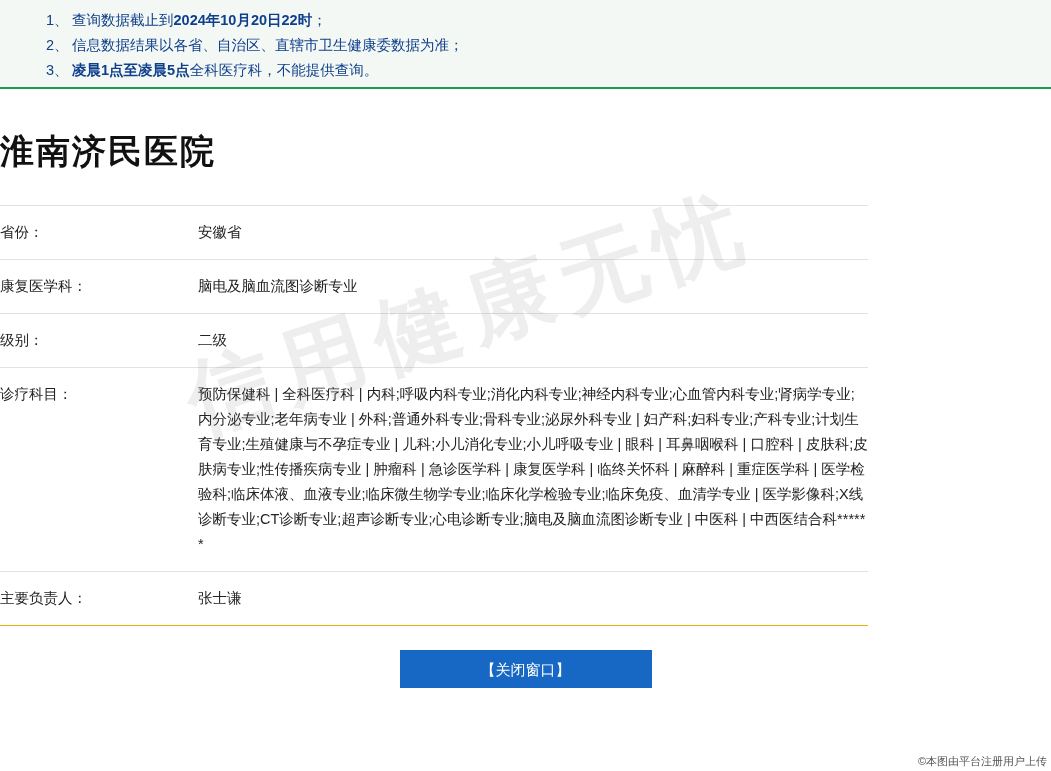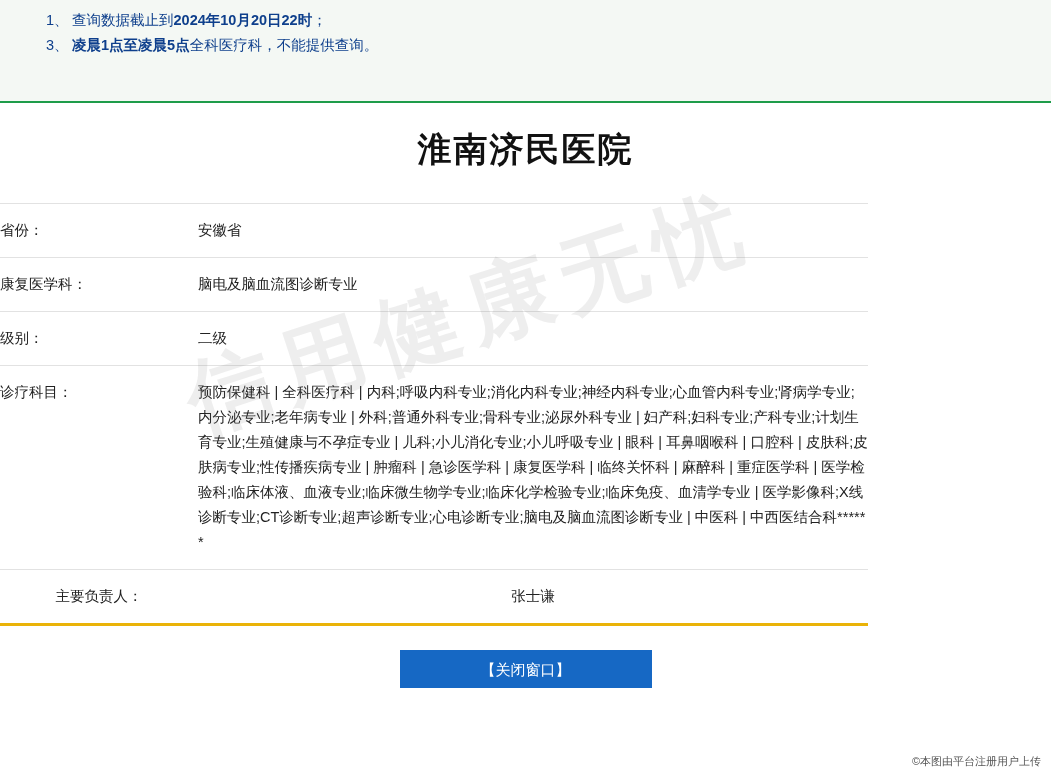--- a/index.html
+++ b/index.html
@@ -16,41 +16,41 @@
     overflow: hidden;
     position: relative;
   }
 
   
   .notice {
     background: #f4f8f4;
     border-bottom: 2px solid #1e9c4a;
     padding: 8px 0 10px 0;
     box-sizing: border-box;
-    height: 103px;
+    height: 89px;
   }
   .notice-line {
     color: #0e3f8c;
     font-size: 14.5px;
     line-height: 25px;
     padding-left: 46px;
     white-space: nowrap;
   }
   .notice-line .num {
     display: inline-block;
     width: 26px;
   }
   .notice-line b {
     font-weight: bold;
   }
 
   
   .title-wrap {
-    text-align: center;
-    padding-top: 24px;
+    text-align: left;
+    padding-top: 40px;
     padding-bottom: 30px;
   }
   .hospital-title {
     font-size: 34px;
     font-weight: bold;
     color: #111;
     letter-spacing: 2px;
     font-family: "Liberation Serif", serif;
   }
 
@@ -72,22 +72,21 @@
     width: 198px;
     padding-left: 4px;
     white-space: nowrap;
   }
   td.value {
     padding-right: 22px;
     padding-left: 0;
     word-break: break-all;
   }
   tr.last td {
-    border-bottom: 3px solid #eab308;
-    text-align: center;
+    border-bottom: 1px solid #eab308;
   }
 
   
   .watermark {
     position: absolute;
     left: 175px;
     top: 255px;
     font-size: 86px;
     font-weight: bold;
     color: rgba(120, 120, 120, 0.13);
@@ -111,33 +110,36 @@
     line-height: 38px;
     background: #1668c4;
     color: #ffffff;
     font-size: 15px;
     border: none;
     cursor: pointer;
     font-family: "Liberation Sans", sans-serif;
   }
   .corner-note {
     position: absolute;
-    right: 10px;
+    right: 4px;
     bottom: 2px;
     font-size: 11px;
     color: #555;
     white-space: nowrap;
   }
 </style>
 </head>
 <body>
 
 <div class="notice">
   <div class="notice-line">
     <span class="num">1、</span><span>查询数据截止到</span><b>2024年10月20日22时</b><span>；</span>
+  </div>
+  <div class="notice-line">
+    <span class="num">2、</span><span>信息数据结果以各省、自治区、直辖市卫生健康委数据为准；</span><b></b><span></span>
   </div>
   <div class="notice-line">
     <span class="num">3、</span><span></span><b>凌晨1点至凌晨5点</b><span>全科医疗科，不能提供查询。</span>
   </div>
 </div>
 
 <div class="title-wrap">
   <span class="hospital-title">淮南济民医院</span>
 </div>
 

